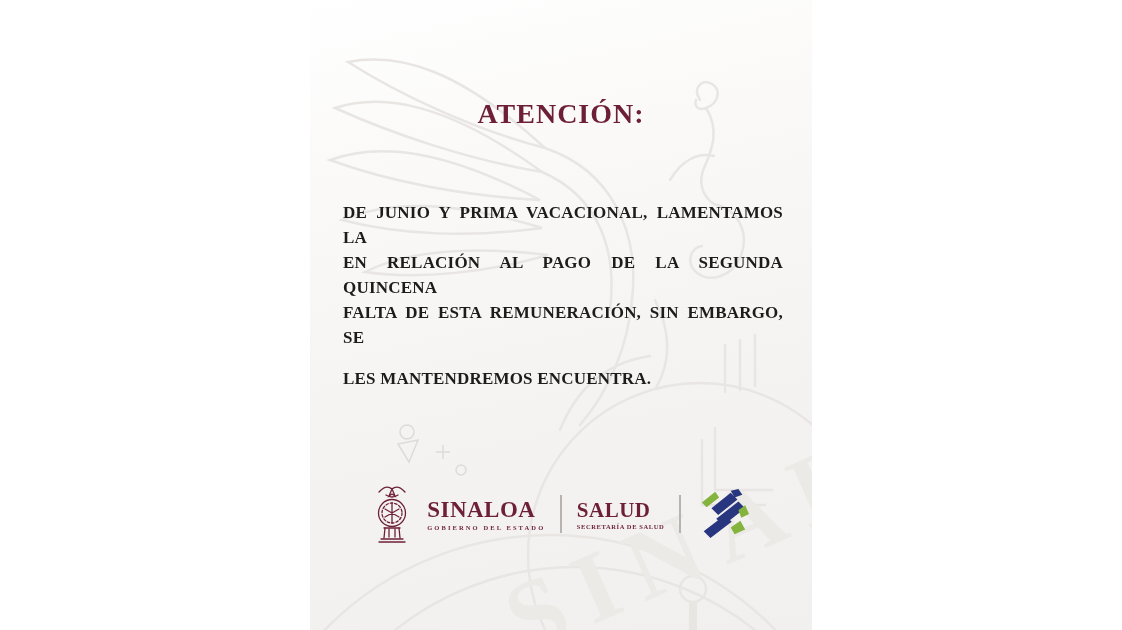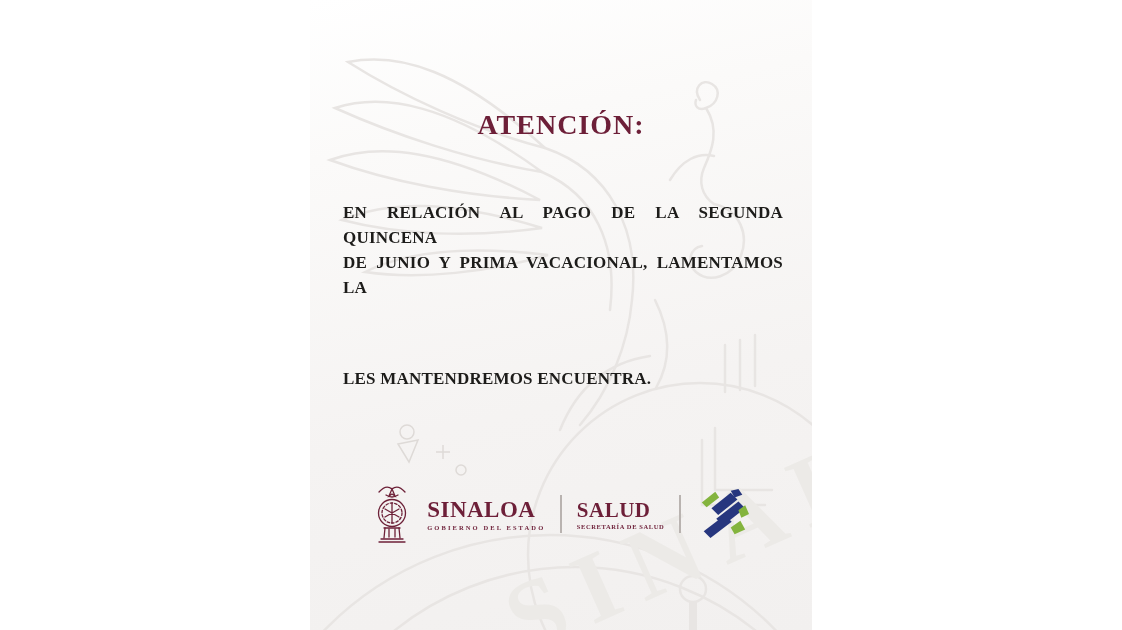--- a/index.html
+++ b/index.html
@@ -8,21 +8,21 @@
     position: relative; width: 1122px; height: 630px;
     background: #ffffff; overflow: hidden;
   }
   .flyer {
     position: absolute; left: 310px; top: 0; width: 502px; height: 630px;
     background: linear-gradient(168deg, #ffffff 0%, #fbfaf9 22%, #f5f3f2 62%, #f2f0ef 100%);
     overflow: hidden;
   }
   .watermark { position: absolute; left: 0; top: 0; pointer-events: none; }
   .title {
-    position: absolute; top: 108px; left: 0; width: 100%;
+    position: absolute; top: 97px; left: 0; width: 100%;
     text-align: center; font-size: 28px; line-height: 34px; font-weight: bold;
     color: #6d1f38; letter-spacing: 1px;
   }
   .body-block {
     position: absolute; left: 33px; top: 200px; width: 440px;
     font-weight: bold; color: #1d1c1a; font-size: 17px; line-height: 25px;
     letter-spacing: 0.2px;
   }
   .jline { text-align: justify; text-align-last: justify; white-space: normal; }
   .jline.last { text-align-last: left; }
@@ -89,22 +89,23 @@
         <path d="M88,444 L108,440 L99,462 Z"></path>
         <path d="M126,452 h14 M133,445 v14"></path>
         <circle cx="151" cy="470" r="5"></circle>
       </g>
       <text transform="translate(215,655) rotate(-24)" font-size="100" font-weight="bold" letter-spacing="18" fill="#eceae7" font-family="Liberation Serif, serif">SINAL</text>
     </svg>
 
     <div class="title">ATENCIÓN:</div>
 
     <div class="body-block">
+      <div class="jline">DE JUNIO Y PRIMA VACACIONAL, LAMENTAMOS LA</div>
       <div class="jline">EN RELACIÓN AL PAGO DE LA SEGUNDA QUINCENA</div>
-      <div class="jline">DE JUNIO Y PRIMA VACACIONAL, LAMENTAMOS LA</div>
+      <div class="jline">FALTA DE ESTA REMUNERACIÓN, SIN EMBARGO, SE</div>
     </div>
 
     <div class="closing">LES MANTENDREMOS ENCUENTRA.</div>
 
     <div class="footer">
 
       <svg width="40" height="62" viewBox="0 0 40 62">
         <g fill="none" stroke="#6d2138" stroke-width="1.3" stroke-linecap="round">
           <path d="M7,9 Q14,1 20,6 Q26,1 33,9"></path>
           <path d="M20,6 L17,13 L20,11 L23,13 Z"></path>

